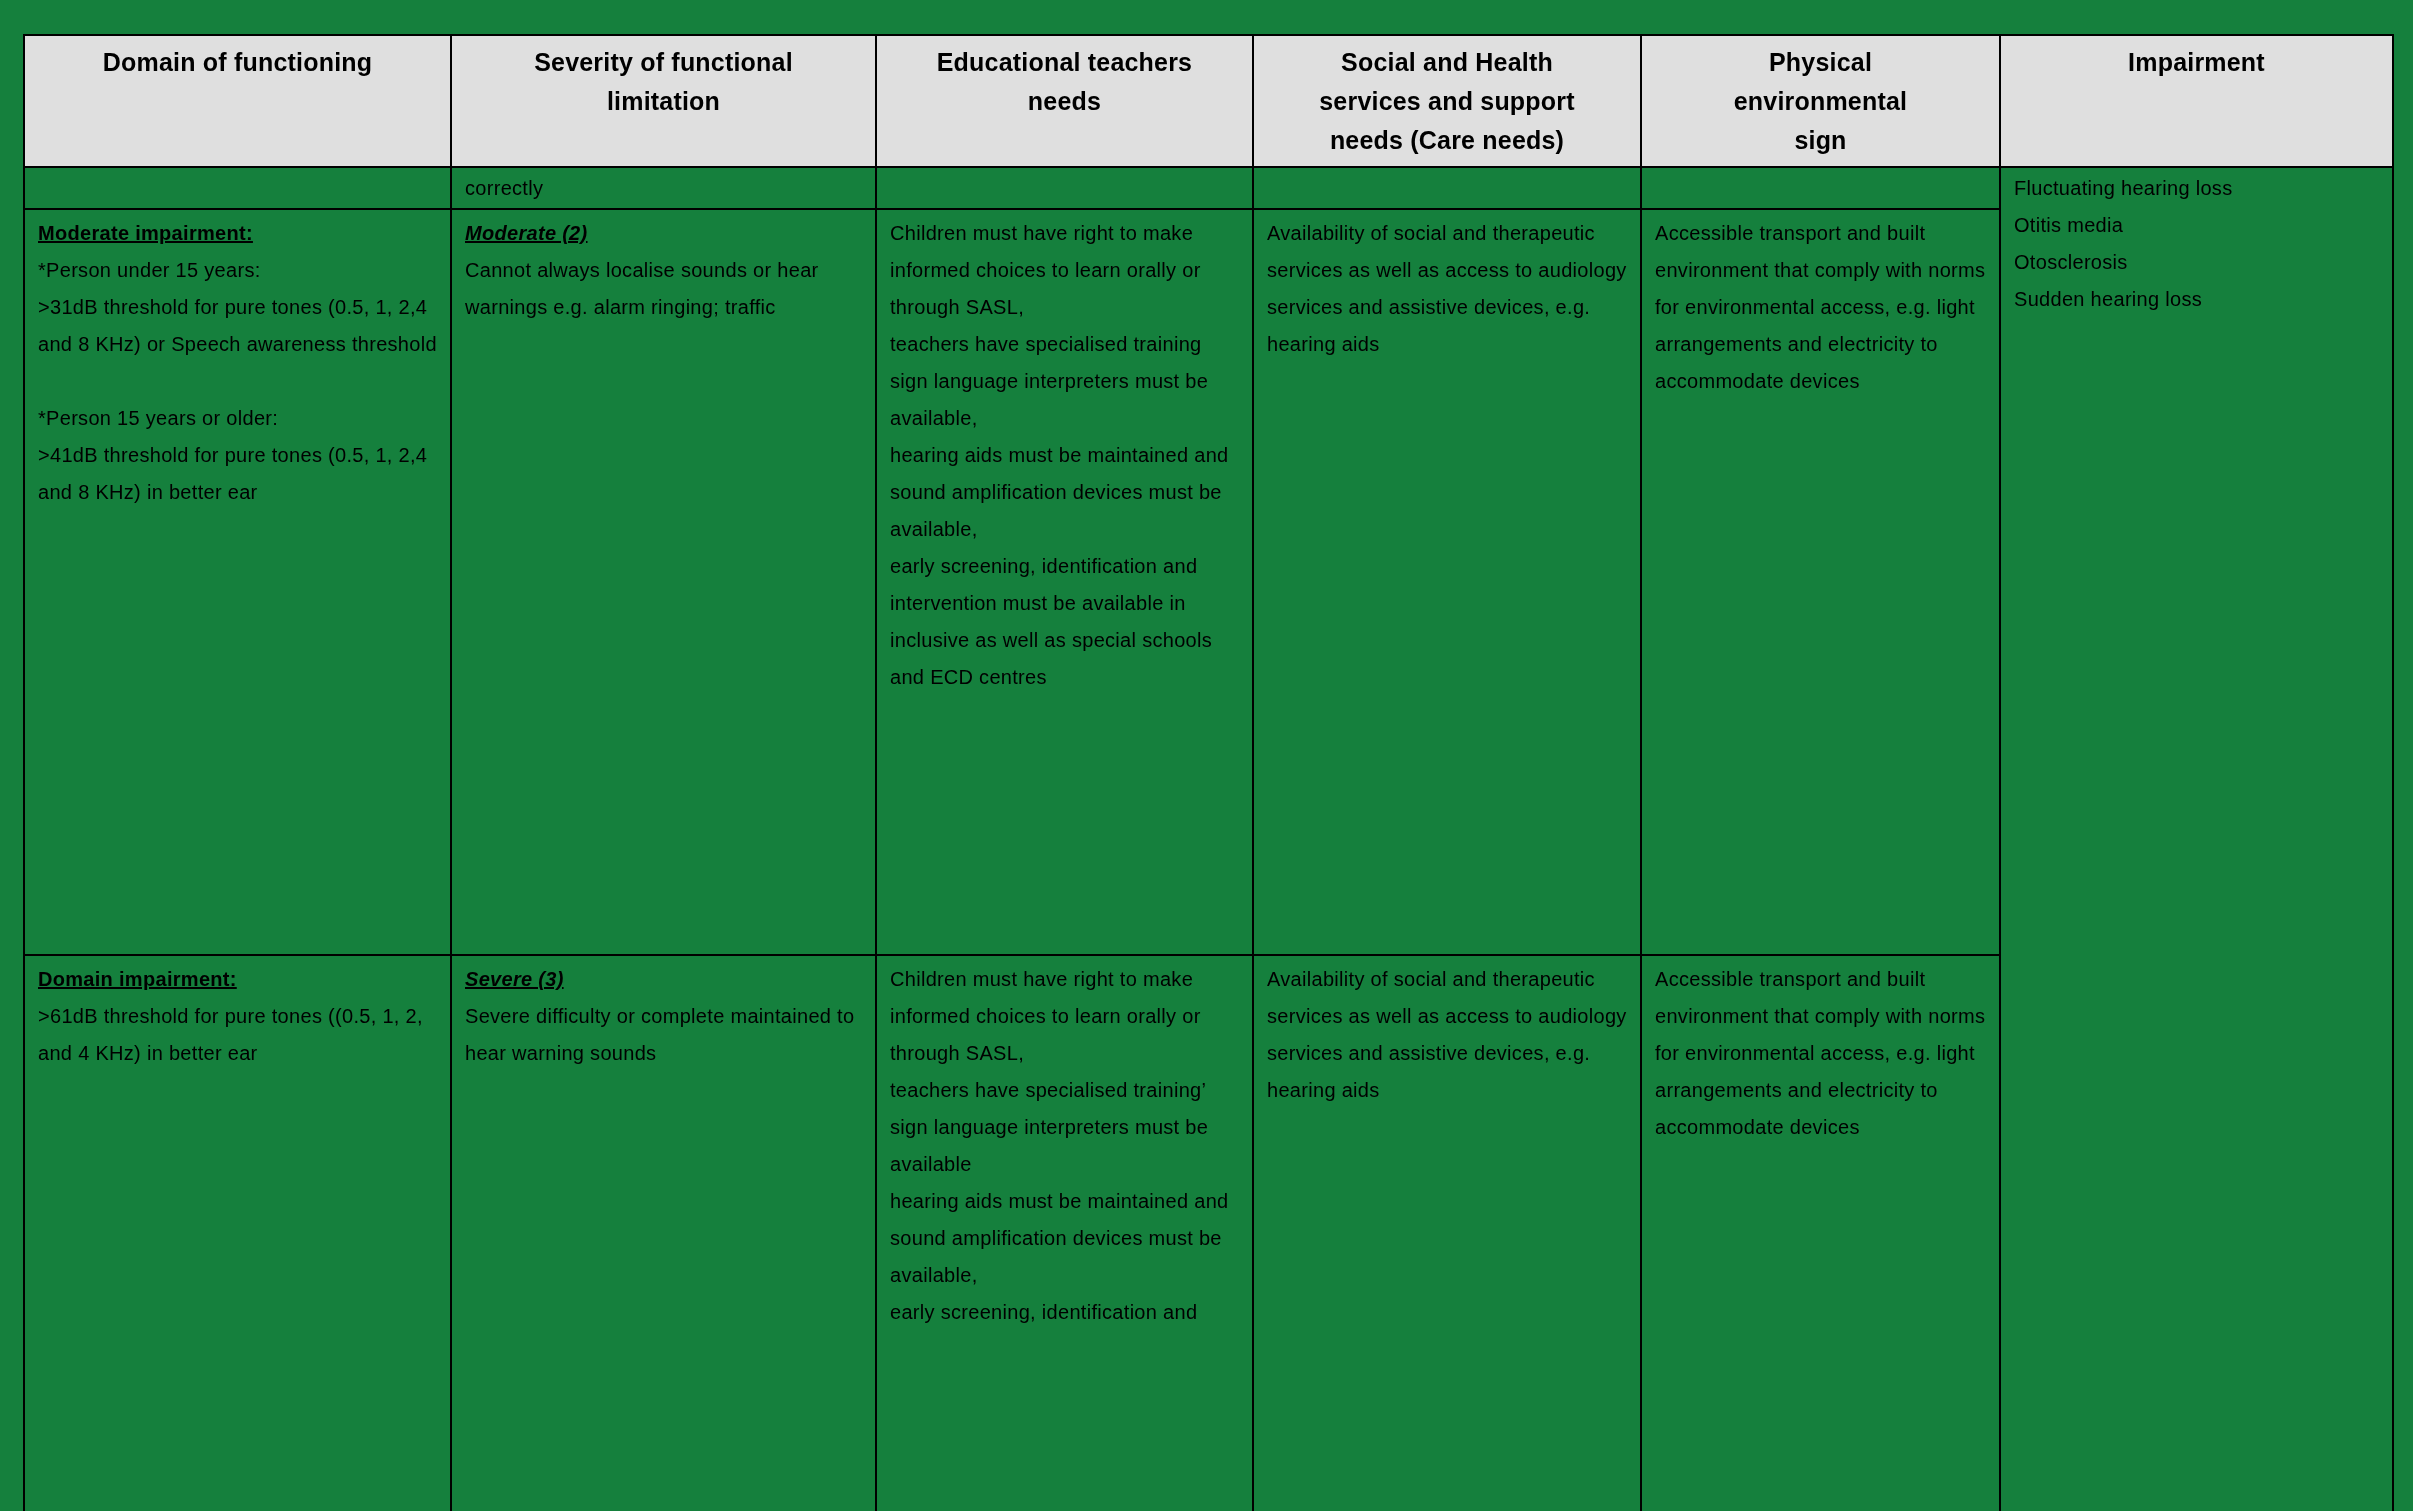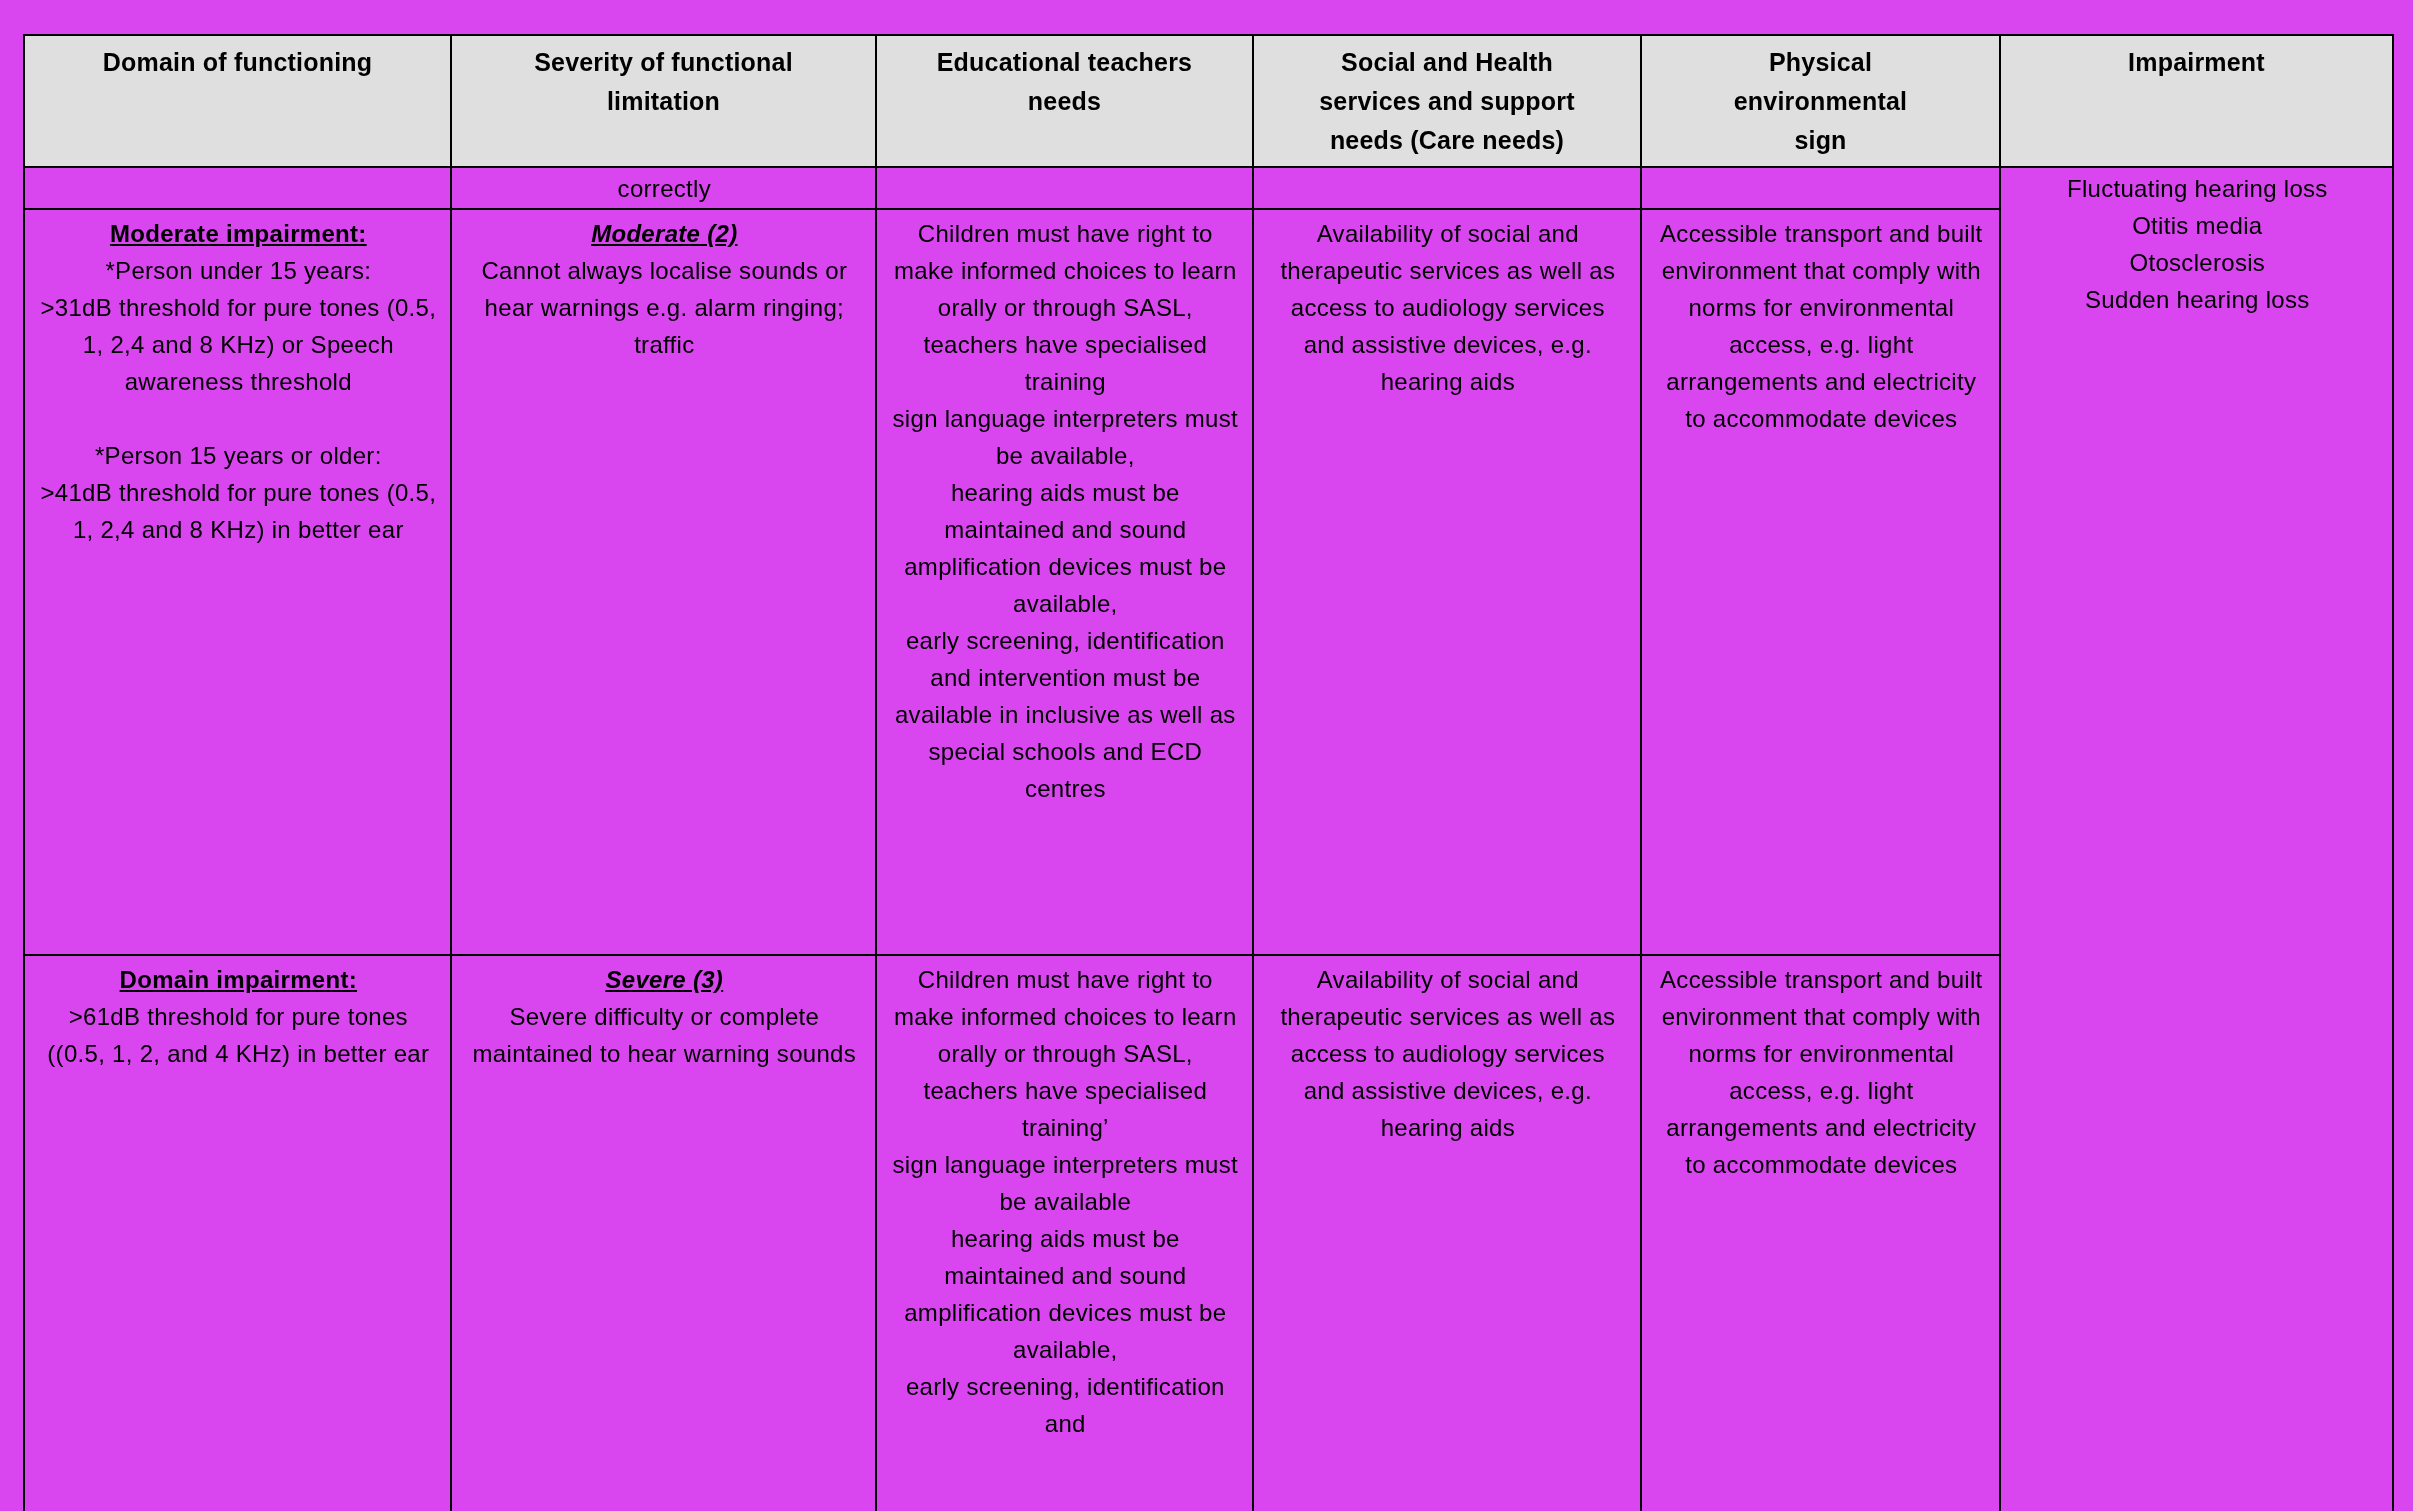--- a/index.html
+++ b/index.html
@@ -6,38 +6,38 @@
   html, body { margin: 0; padding: 0; }
   body {
     font-family: "Liberation Sans", sans-serif;
     background: #ffffff;
     color: #000000;
   }
   .page {
     position: relative;
     width: 2413px;
     height: 1511px;
-    background: #d946ef;
+    background: #15803d;
     overflow: hidden;
   }
   table.grid {
     border-collapse: collapse;
     table-layout: fixed;
     width: 2368px;
     margin: 34px 0 0 23px;
   }
   table.grid th,
   table.grid td {
     border: 2.4px solid #000000;
     vertical-align: top;
     padding: 4.9px 11.4px 6.5px 13px;
-    font-size: 24px;
+    font-size: 20px;
     line-height: 37px;
     letter-spacing: 0.3px;
-    text-align: center;
+    text-align: left;
     overflow: hidden;
   }
   table.grid th {
     background: #dfdfdf;
     text-align: center;
     font-weight: bold;
     font-size: 25px;
     line-height: 39px;
     letter-spacing: 0.2px;
     padding: 6.5px 6.5px;

